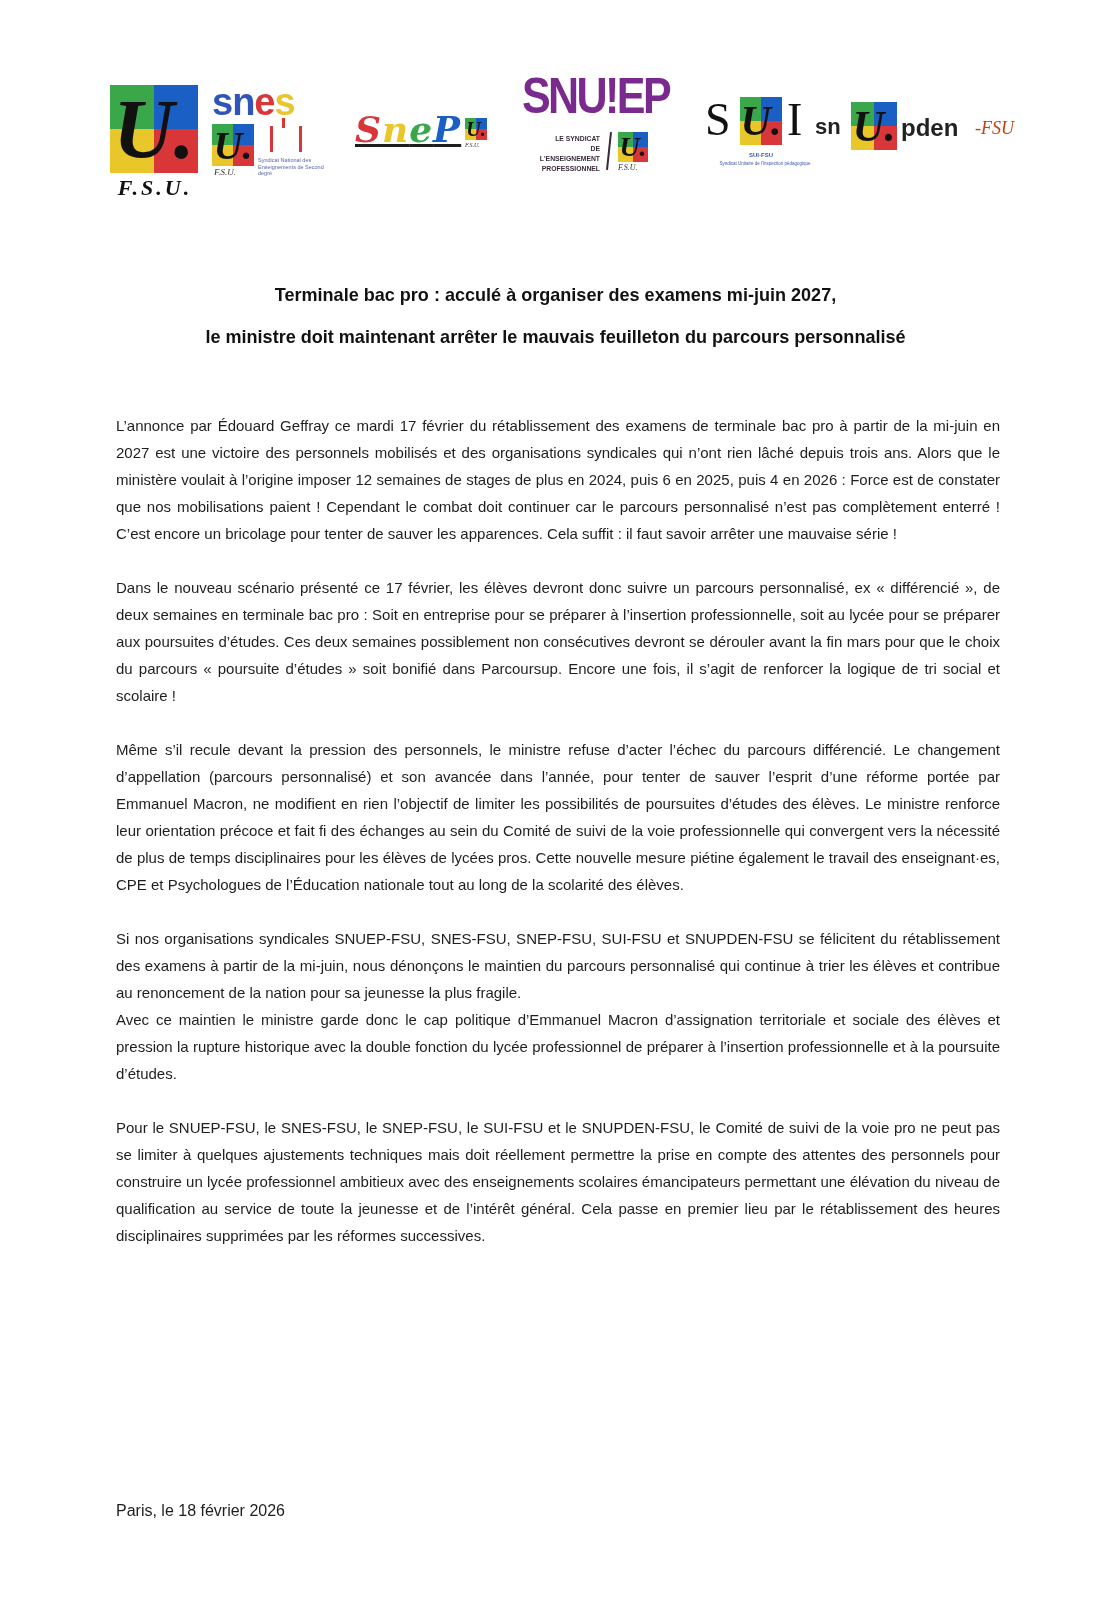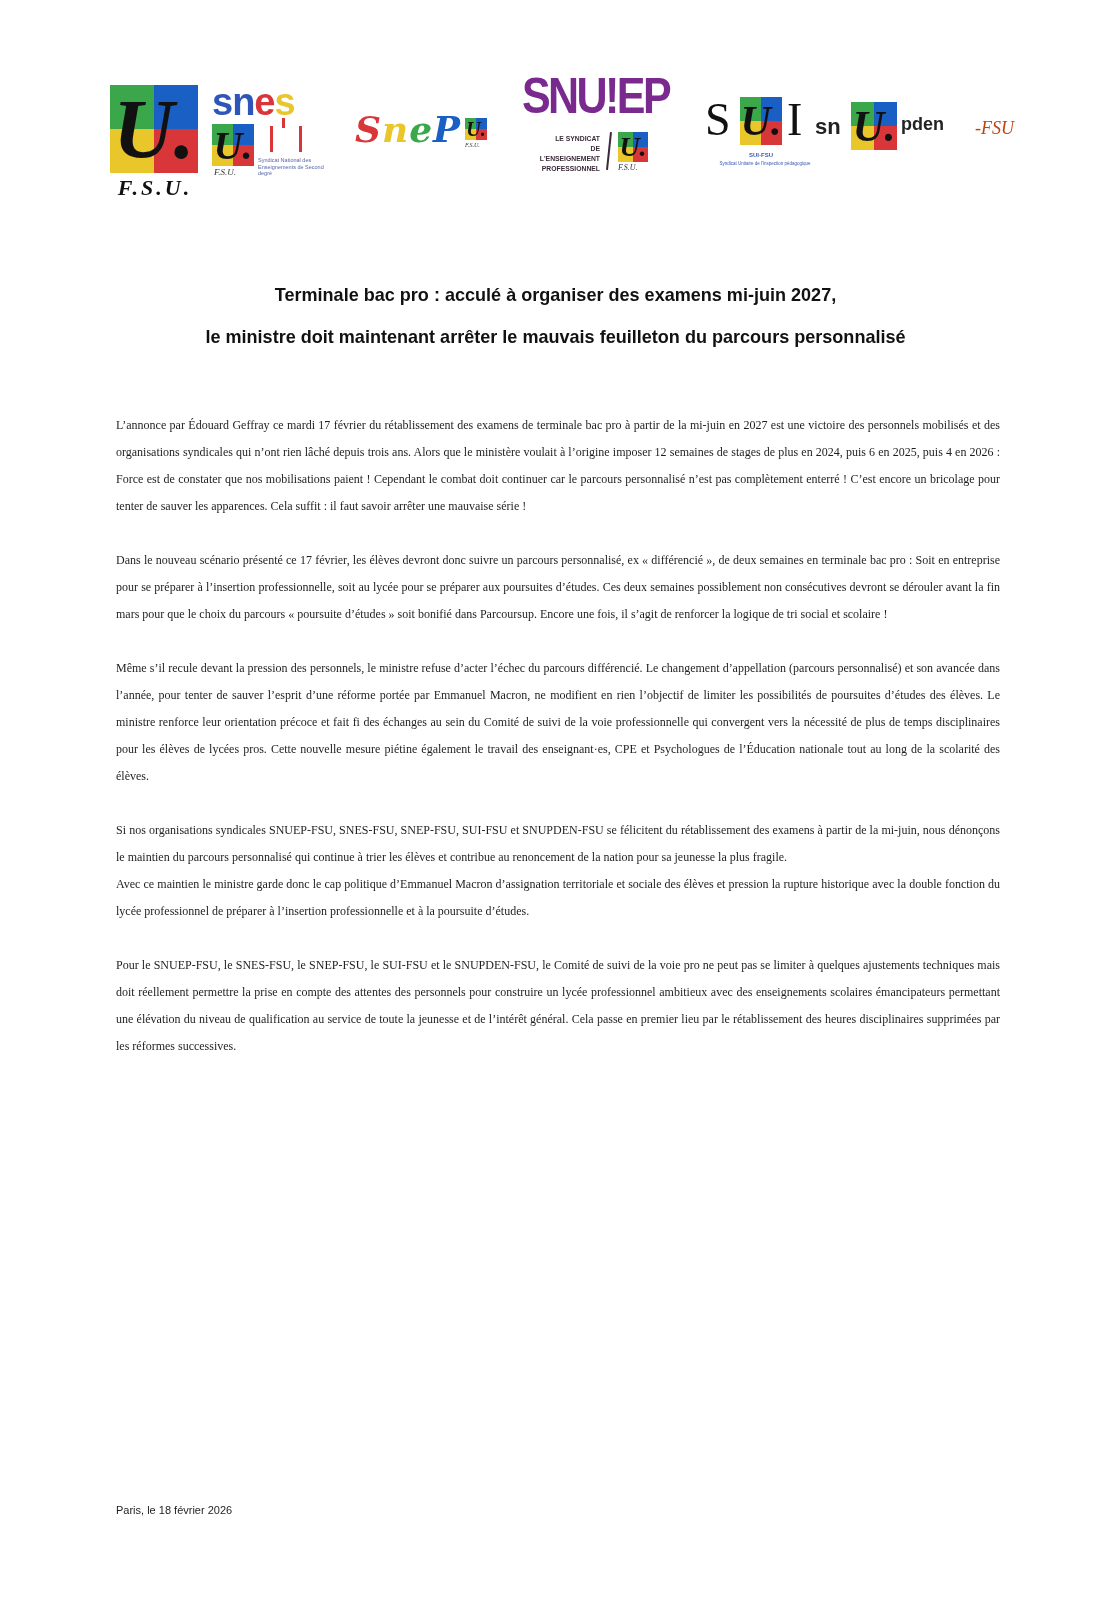--- a/index.html
+++ b/index.html
@@ -24,21 +24,21 @@
 
     .snes { left: 212px; top: 82px; width: 120px; height: 105px; }
     .snes .word { position: absolute; left: 0; top: 0; font-family: "Liberation Sans", sans-serif; font-weight: bold; font-size: 38px; letter-spacing: -1px; line-height: 40px; }
     .snes .mosaic { position: absolute; left: 0; top: 42px; width: 42px; height: 42px; }
     .snes .mosaic .u { font-size: 40px; }
     .snes .fsu { position: absolute; left: 2px; top: 85px; font-family: "Liberation Serif", serif; font-style: italic; font-size: 9px; color: #333; }
     .snes .sub { position: absolute; left: 46px; top: 75px; font-size: 5.5px; line-height: 6.5px; color: #5566aa; width: 70px; }
     .snes .fig { position: absolute; left: 58px; top: 44px; width: 26px; height: 26px; border: 3px solid #d9363a; border-bottom: none; border-top: none; }
     .snes .fig:before { content: ""; position: absolute; left: 9px; top: -8px; width: 3px; height: 10px; background: #d9363a; }
 
-    .snep { left: 355px; top: 108px; width: 140px; height: 50px; }
+    .snep { left: 355px; top: 108px; width: 140px; height: 50px; text-decoration: underline; }
     .snep .word { font-family: "DejaVu Serif", serif; font-style: italic; font-weight: bold; font-size: 36px; letter-spacing: 1px; }
     .snep .mosaic { position: absolute; left: 110px; top: 10px; width: 22px; height: 22px; }
     .snep .mosaic .u { font-size: 20px; }
     .snep .fsu { position: absolute; left: 110px; top: 34px; font-family: "Liberation Serif", serif; font-style: italic; font-size: 6px; color: #333; }
 
     .snuep { left: 522px; top: 70px; width: 140px; height: 110px; }
     .snuep .word { font-family: "Liberation Sans", sans-serif; font-weight: bold; font-size: 50px; color: #7a2a8e; letter-spacing: -3px; line-height: 52px; transform: scaleX(0.86); transform-origin: left top; white-space: nowrap; }
     .snuep .sub { position: absolute; left: 6px; top: 64px; width: 72px; font-size: 8px; line-height: 10px; font-weight: bold; color: #3a2a3a; text-align: right; transform: scaleX(0.85); transform-origin: right top; }
     .snuep .bar { position: absolute; left: 86px; top: 62px; width: 2px; height: 38px; background: #3a2a3a; transform: rotate(6deg); }
     .snuep .mosaic { position: absolute; left: 96px; top: 62px; width: 30px; height: 30px; }
@@ -51,31 +51,31 @@
     .sui .I { left: 82px; }
     .sui .mosaic { position: absolute; left: 35px; top: 0; width: 42px; height: 48px; }
     .sui .mosaic .u { font-size: 42px; }
     .sui .name { position: absolute; left: 44px; top: 55px; font-size: 6px; font-weight: bold; color: #3a5ab0; }
     .sui .sub { position: absolute; left: -10px; top: 64px; width: 140px; font-size: 4.5px; color: #3a5ab0; text-align: center; }
 
     .snupden { left: 815px; top: 100px; width: 200px; height: 60px; }
     .snupden .sn { position: absolute; left: 0; top: 14px; font-family: "Liberation Sans", sans-serif; font-weight: bold; font-size: 22px; color: #222; }
     .snupden .mosaic { position: absolute; left: 36px; top: 2px; width: 46px; height: 48px; }
     .snupden .mosaic .u { font-size: 44px; }
-    .snupden .pden { position: absolute; left: 86px; top: 14px; font-family: "Liberation Sans", sans-serif; font-weight: bold; font-size: 18px; color: #222; }
+    .snupden .pden { position: absolute; left: 86px; top: 14px; font-family: "Liberation Sans", sans-serif; font-weight: bold; font-size: 24px; color: #222; }
     .snupden .fsu { position: absolute; left: 160px; top: 18px; font-family: "Liberation Serif", serif; font-style: italic; font-size: 18px; color: #c2410c; }
 
     .title { position: absolute; left: 100px; width: 911px; top: 282px; text-align: center; font-family: "Liberation Sans", sans-serif; font-weight: bold; font-size: 19px; color: #111; transform: scaleX(0.95); transform-origin: center top; }
     .title .line { display: block; height: 42px; line-height: 26px; white-space: nowrap; }
 
-    .body-text { position: absolute; left: 116px; top: 412px; width: 884px; font-family: Liberation Serif, serif; font-size: 12px; line-height: 27px; color: #1e1e1e; }
+    .body-text { position: absolute; left: 116px; top: 412px; width: 884px; font-family: Liberation Sans, sans-serif; font-size: 15px; line-height: 27px; color: #1e1e1e; }
     .body-text p { margin: 0 0 27px 0; text-align: justify; text-align-last: left; }
     .body-text p.tight { margin-bottom: 0; }
 
-    .signoff { position: absolute; left: 116px; top: 1497px; font-family: "Liberation Sans", sans-serif; font-size: 11px; line-height: 27px; color: #1e1e1e; }
+    .signoff { position: absolute; left: 116px; top: 1497px; font-family: "Liberation Sans", sans-serif; font-size: 16px; line-height: 27px; color: #1e1e1e; }
   </style>
 </head>
 <body>
 
 <div class="logos">
 
   <div class="logo fsu-main">
     <div class="mosaic">
       <div class="q g"></div>
         <div class="q b"></div>

